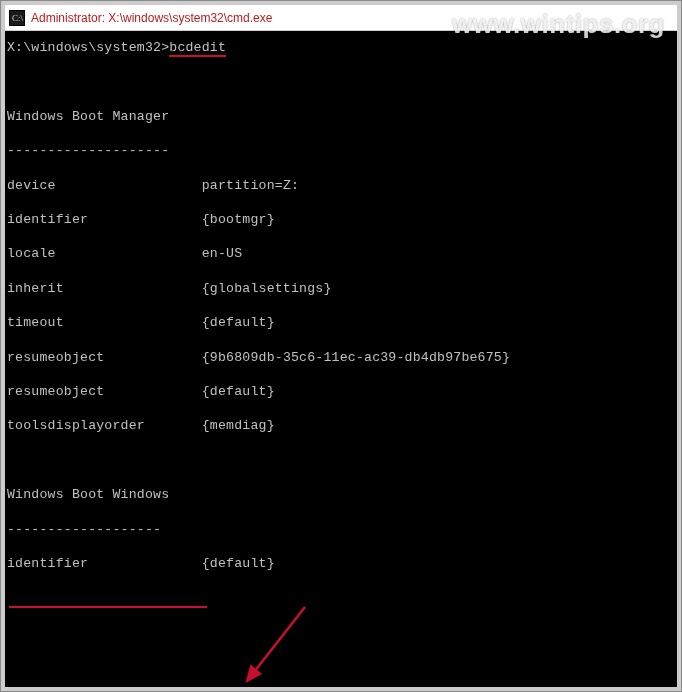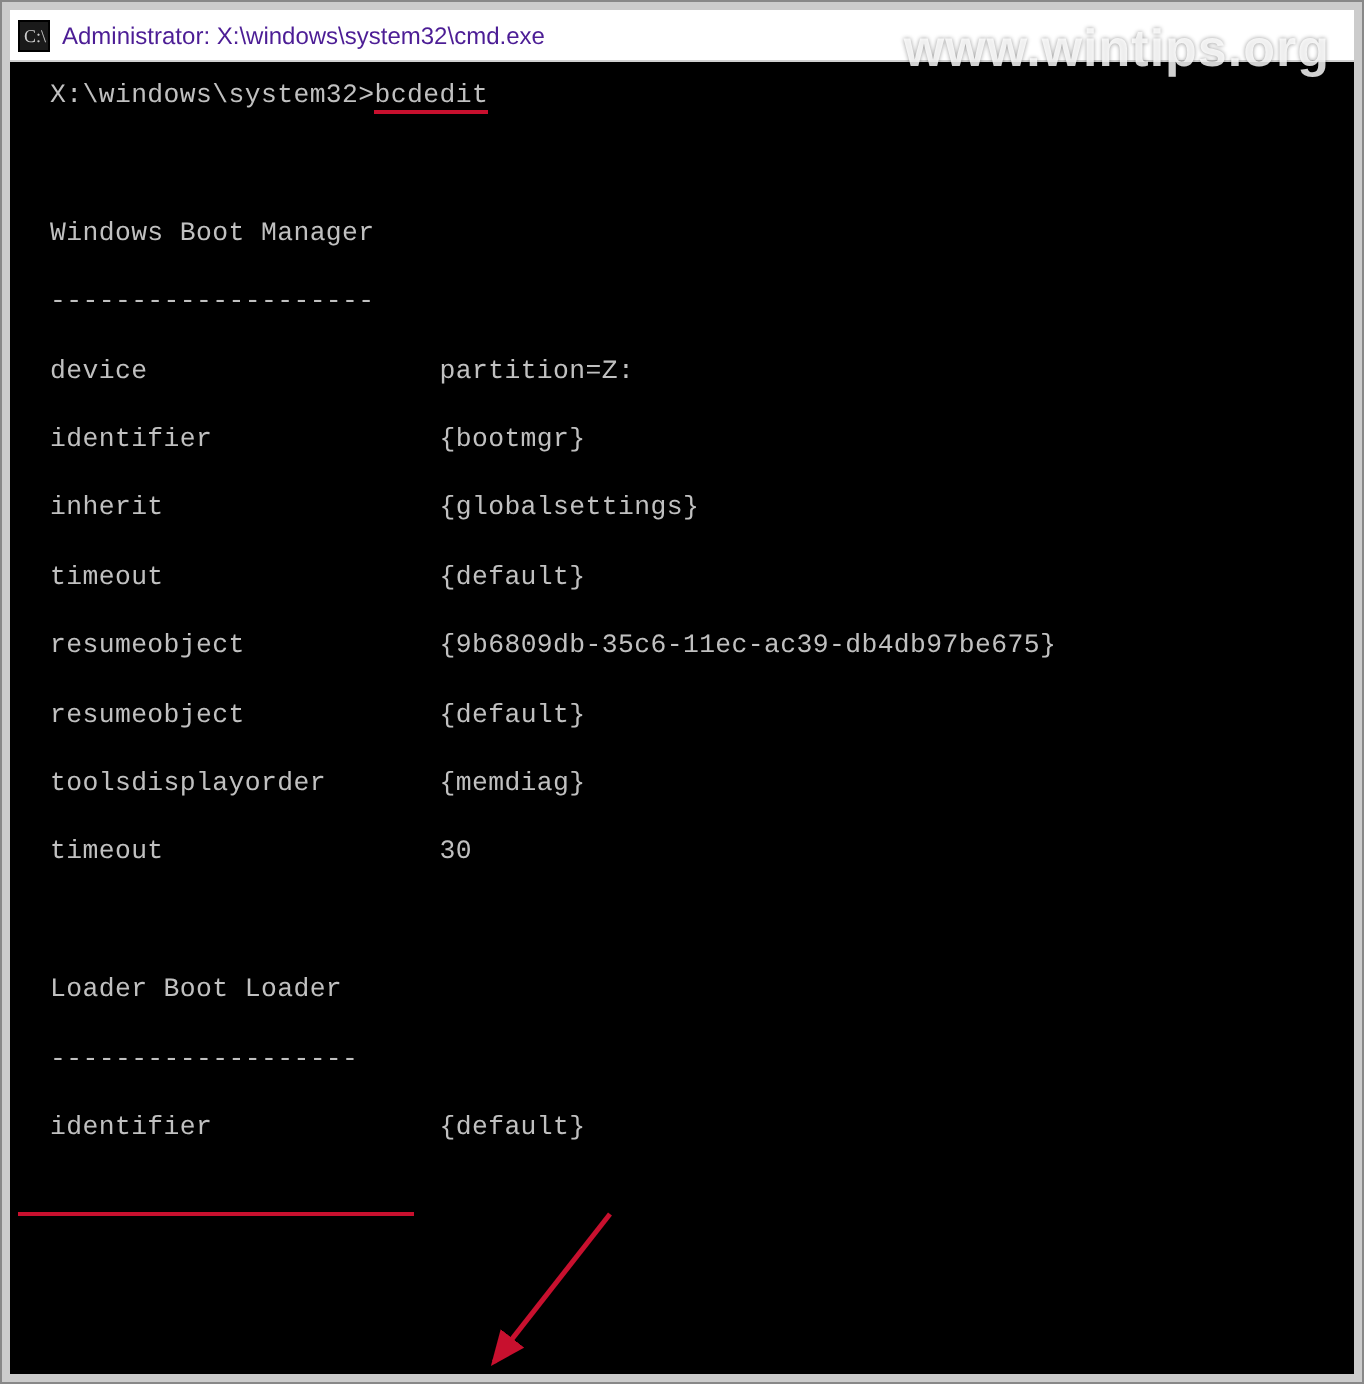--- a/index.html
+++ b/index.html
@@ -34,28 +34,28 @@
       width: 16px;
       height: 16px;
       margin-right: 6px;
       display: inline-flex;
       align-items: center;
       justify-content: center;
     }
     .titlebar-title {
       font-family: 'Segoe UI', Tahoma, sans-serif;
       font-size: 12px;
-      color: #4c1d95;
+      color: #b91c1c;
     }
     .terminal {
       background: #000;
       color: #c0c0c0;
       width: 100%;
       height: calc(100% - 26px);
-      padding: 8px 2px 2px 20px;
+      padding: 8px 2px 2px 2px;
       font-size: 13.2px;
       line-height: 17.2px;
       white-space: pre;
       overflow: hidden;
       letter-spacing: 0.2px;
       position: relative;
     }
     .line {
       white-space: pre;
     }
@@ -95,28 +95,28 @@
     </span>
     <span class="titlebar-title">Administrator: X:\windows\system32\cmd.exe</span>
   </div>
 
   <div class="terminal"><div class="line"><span>X:\windows\system32&gt;</span><span class="underline-red">bcdedit</span></div>
 <div class="line"> </div>
 <div class="line">Windows Boot Manager</div>
 <div class="line">--------------------</div>
 <div class="line"><span>device</span>                  <span>partition=Z:</span></div>
 <div class="line"><span>identifier</span>              <span>{bootmgr}</span></div>
+<div class="line"><span>locale</span>                  <span>en-US</span></div>
 <div class="line"><span>inherit</span>                 <span>{globalsettings}</span></div>
 <div class="line"><span>timeout</span>                 <span>{default}</span></div>
 <div class="line"><span>resumeobject</span>            <span>{9b6809db-35c6-11ec-ac39-db4db97be675}</span></div>
 <div class="line"><span>resumeobject</span>            <span>{default}</span></div>
 <div class="line"><span>toolsdisplayorder</span>       <span>{memdiag}</span></div>
-<div class="line"><span>timeout</span>                 <span>30</span></div>
 <div class="line"> </div>
-<div class="line">Loader Boot Loader</div>
+<div class="line">Windows Boot Windows</div>
 <div class="line">-------------------</div>
 <div class="line"><span>identifier</span>              <span>{default}</span></div>
 
 
 
 
 
 
 
 

